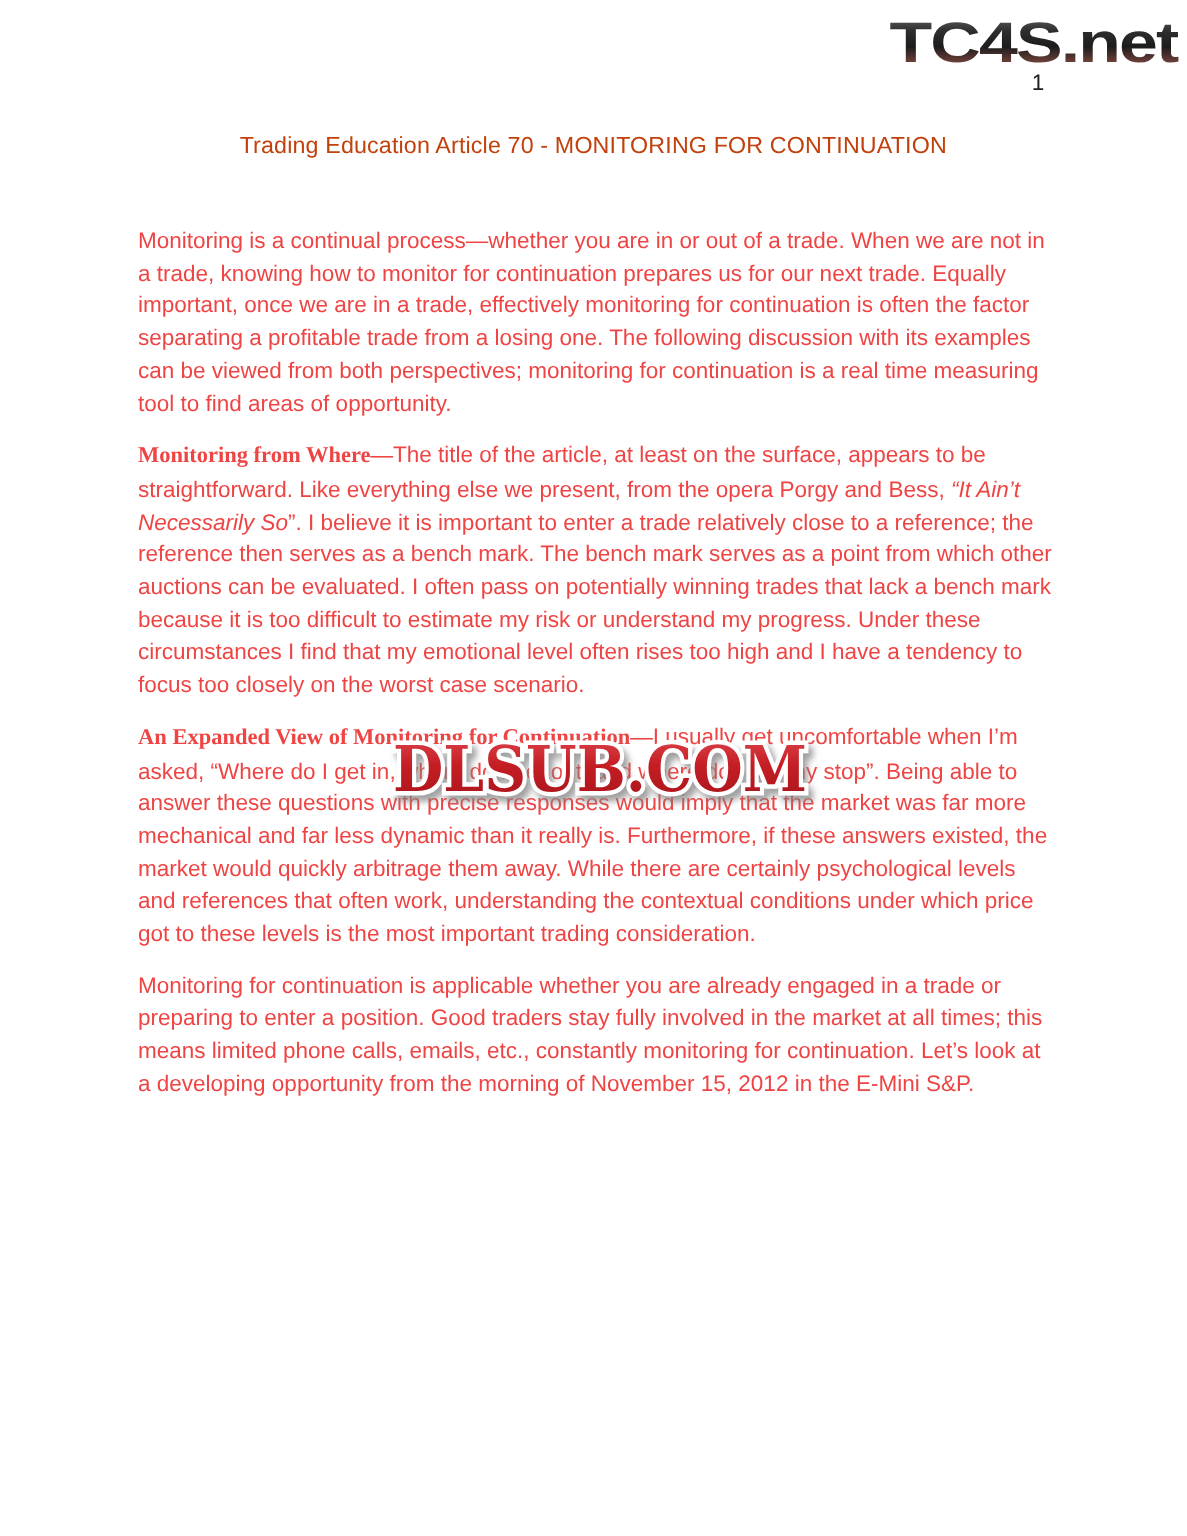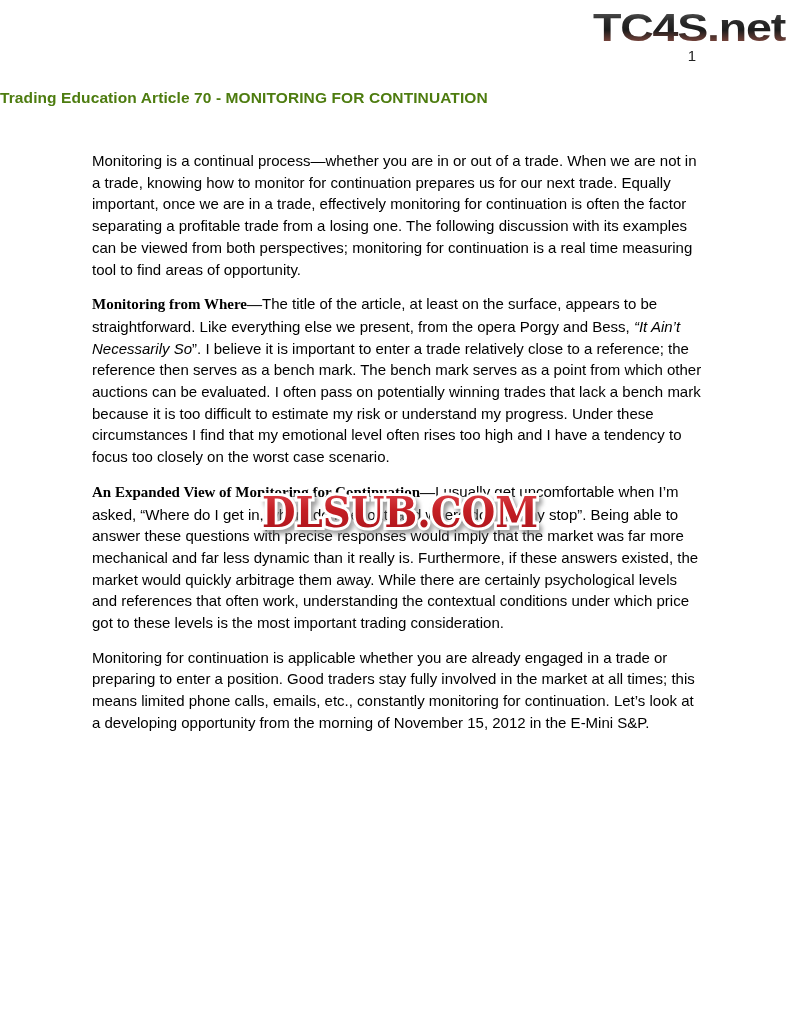--- a/index.html
+++ b/index.html
@@ -10,27 +10,27 @@
     overflow:hidden;
     font-family:"Liberation Sans",sans-serif;
   }
   .tc4s-logo{position:absolute;left:588px;top:4px;}
   .page-number{
     position:absolute;left:682px;top:47px;width:20px;
     font-size:15px;color:#222;text-align:center;
   }
   .title{
     position:absolute;left:0;top:89px;width:100%;
-    margin:0;text-align:left;
-    font-size:15.5px;font-weight:bold;color:#4d7c0f;
+    margin:0;text-align:center;
+    font-size:15.5px;font-weight:normal;color:#c2410c;
     letter-spacing:.1px;
   }
   .body-text{
     position:absolute;left:92px;top:150px;width:612px;
-    font-size:15px;line-height:21.7px;color:#000000;
+    font-size:15px;line-height:21.7px;color:#ef4444;
   }
   .body-text p{margin:0 0 13px 0;}
   .seg-b{font-weight:bold;font-family:Liberation Serif, serif;}
   .seg-i{font-style:italic;}
   .watermark{position:absolute;left:252px;top:482px;}
   .wm-text{
     font-family:"DejaVu Serif",serif;font-weight:bold;
     paint-order:stroke fill;stroke:#ffffff;stroke-width:6px;
     filter:drop-shadow(3px 4px 2px rgba(130,130,130,.75));
   }

